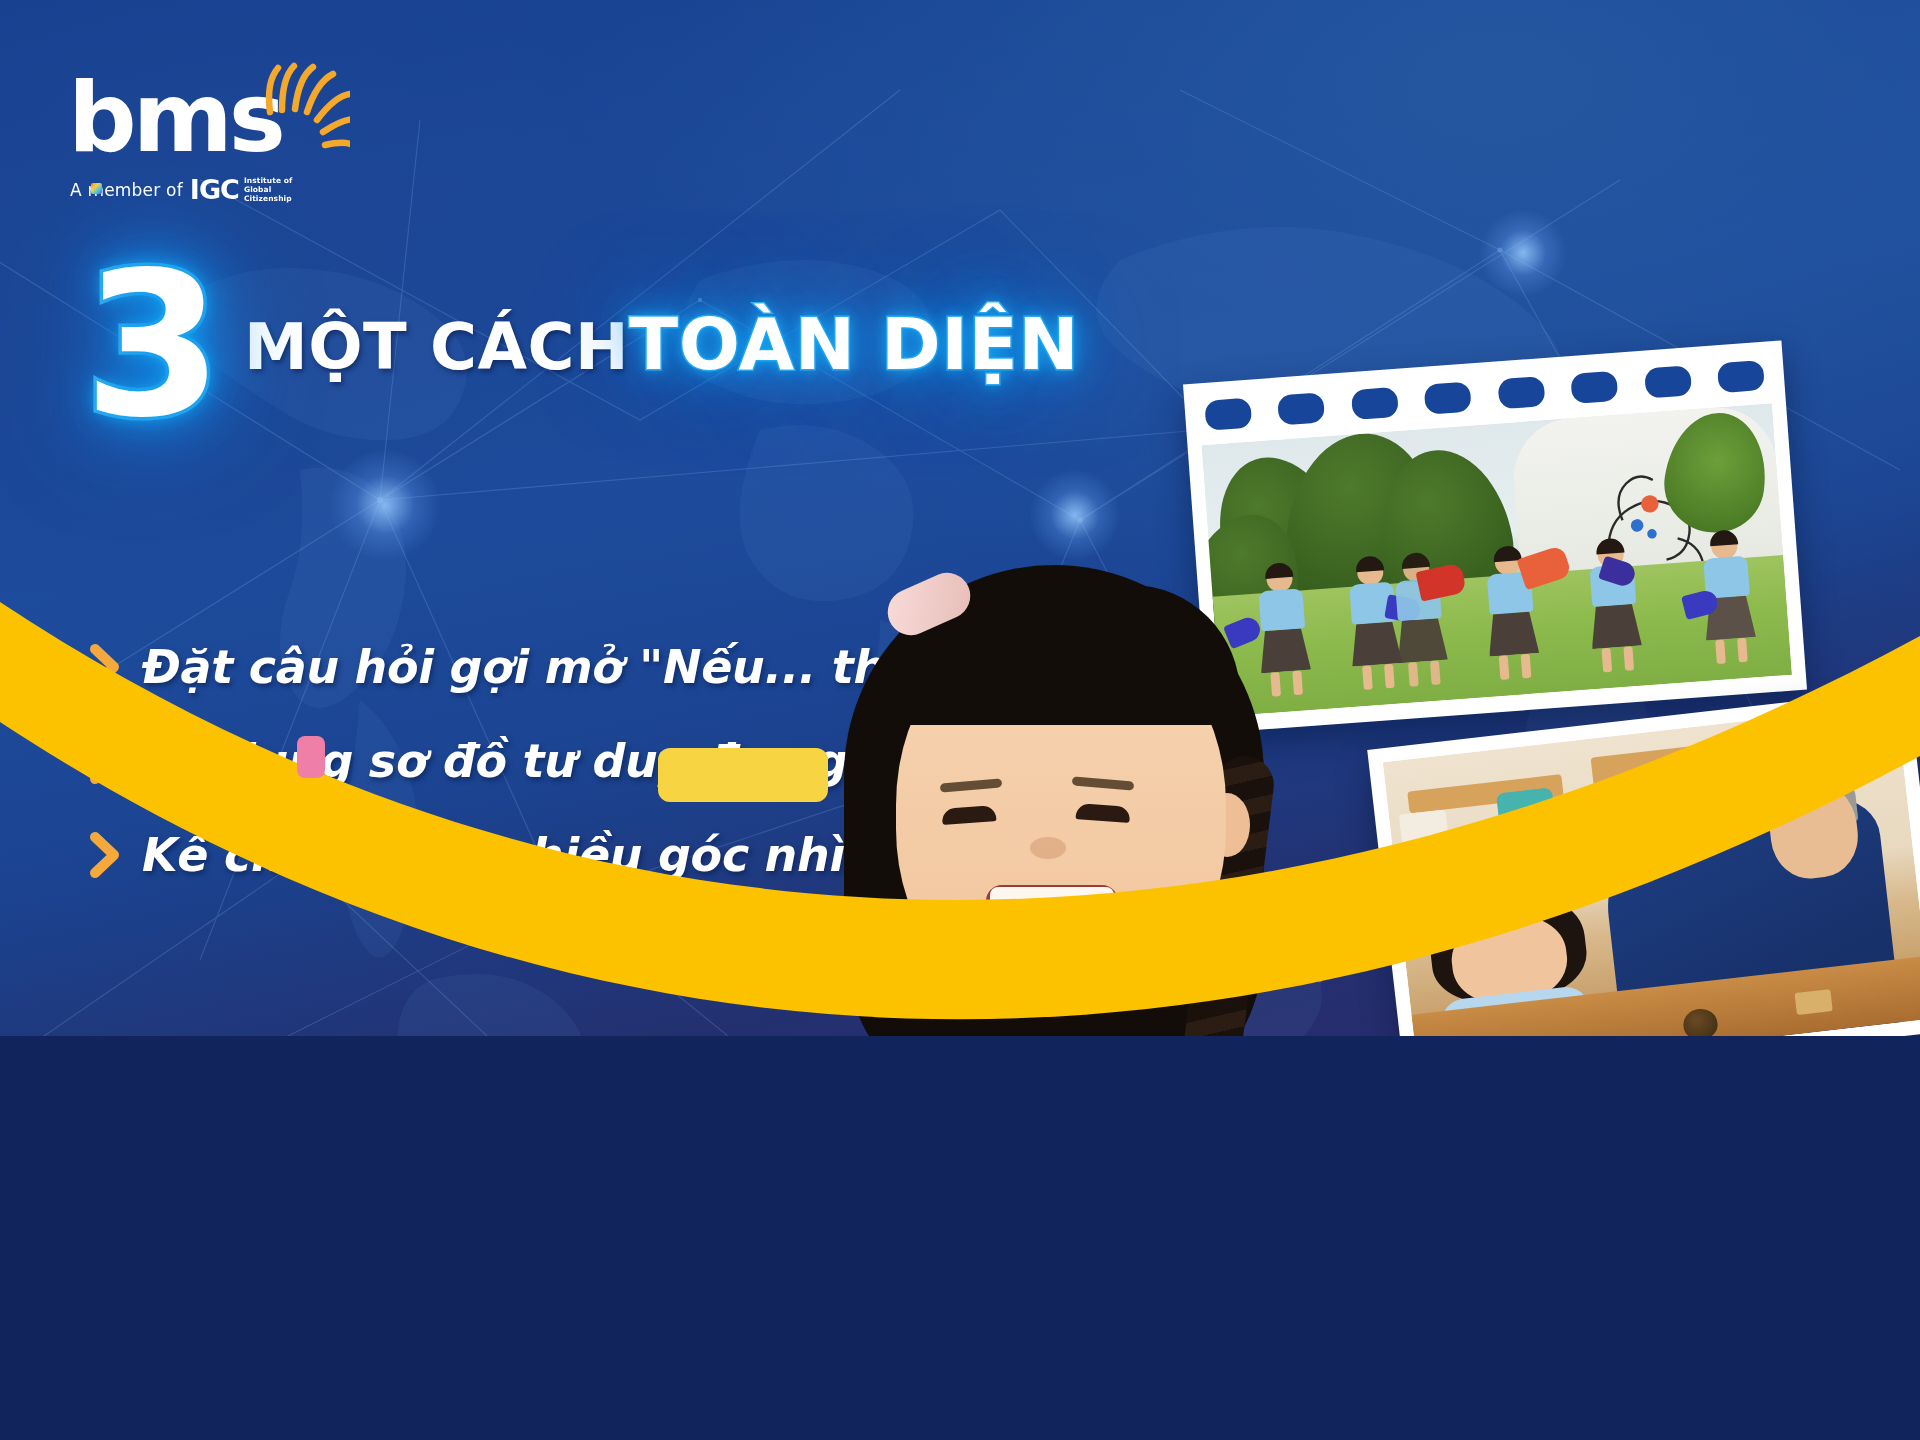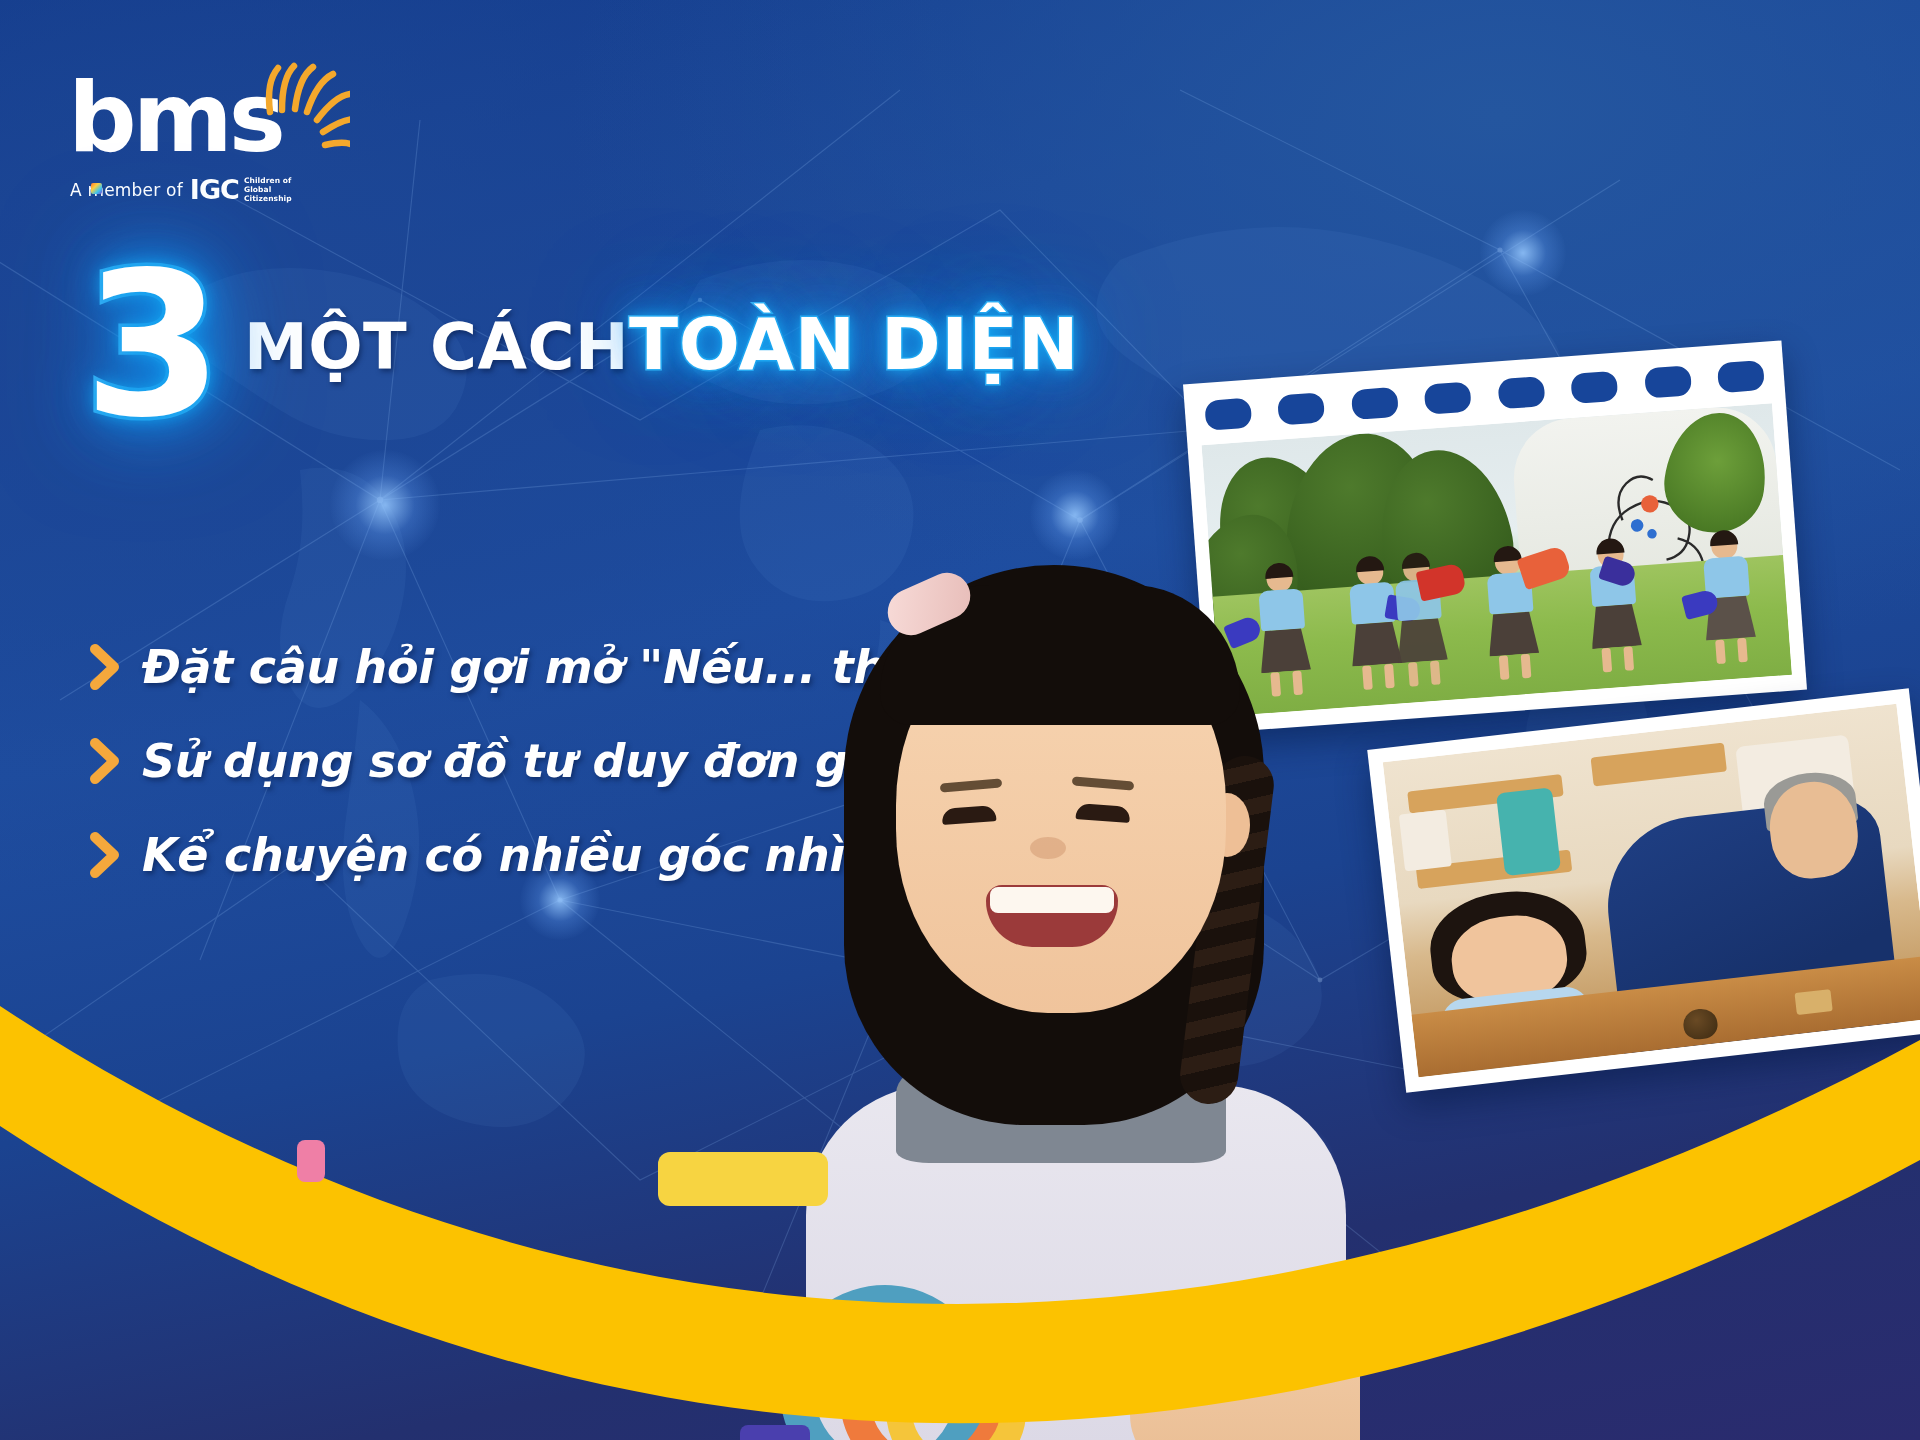--- a/index.html
+++ b/index.html
@@ -1,18 +1,18 @@
 <!DOCTYPE html>
 <html><head>
 <meta charset="utf-8">
 <style>
   html,body{margin:0;padding:0;background:#11245c;}
   *{box-sizing:border-box;}
   .stage{
-    position:relative;width:1920px;height:1440px;overflow:hidden;
+    position:relative;width:1920px;height:1036px;overflow:hidden;
     font-family:"Liberation Sans", sans-serif;
     background:
       radial-gradient(ellipse 1500px 900px at 78% 8%, #24569f 0%, rgba(36,86,159,0) 62%),
       radial-gradient(ellipse 1400px 1000px at 12% 22%, #1d4795 0%, rgba(29,71,149,0) 60%),
       linear-gradient(168deg,#123a8b 0%,#1a4699 22%,#1e4da0 42%,#1b4390 62%,#23306f 82%,#2a2b6e 100%);
   }
 
   
   .worldmap{position:absolute;inset:0;opacity:.14;}
   .netlines{position:absolute;inset:0;opacity:.42;}
@@ -222,21 +222,21 @@
         <path d="M83 72 q24-16 35-12"></path>
         <path d="M85 85 q26-6 32 4"></path>
       </g>
     </svg>
     <div class="logo-sub">
       <span class="logo-sub-text">A member of</span>
       <span class="igc-mark">
         <span class="igc-letters">IGC</span>
         <span class="igc-dot"></span>
         <span class="igc-tag">
-          <span>Children of</span><br>
+          <span>Institute of</span><br>
           <span>Global</span><br>
           <span>Citizenship</span>
         </span>
       </span>
     </div>
   </div>
 
   <div class="headline">
     <div class="hl-row">
       <div class="big3">3</div>

